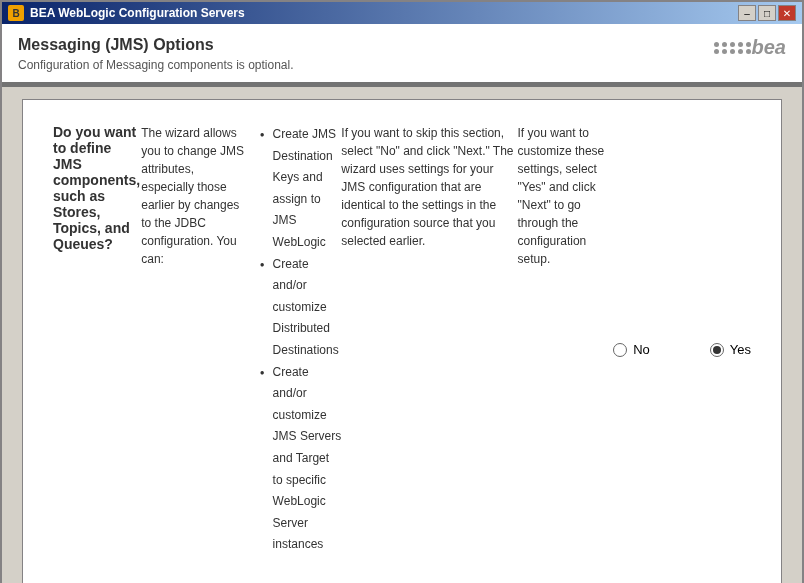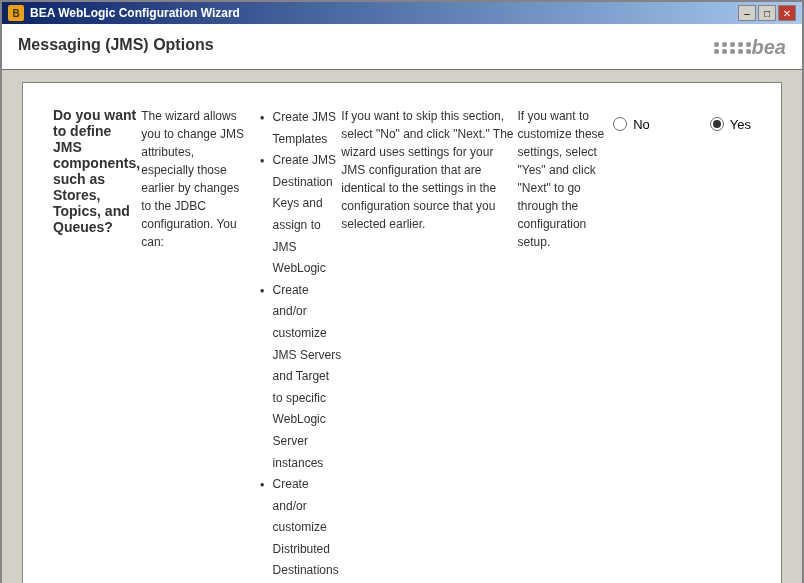--- a/index.html
+++ b/index.html
@@ -70,21 +70,21 @@
       align-items: center;
       justify-content: center;
       color: #000;
     }
     .win-btn.close { background: #c0392b; color: white; }
 
     
     .header {
       background: white;
       padding: 12px 16px 10px 16px;
-      border-bottom: 1px solid #737373;
+      border-bottom: 5px solid #737373;
       display: flex;
       align-items: flex-start;
       justify-content: space-between;
     }
 
     .header-text {}
     .header-title {
       font-size: 16px;
       font-weight: bold;
       color: #333;
@@ -190,21 +190,21 @@
 
     .radio-group {
       display: flex;
       justify-content: center;
       gap: 60px;
       padding: 10px 0 6px 0;
     }
 
     .radio-option {
       display: flex;
-      align-items: flex-start;
+      align-items: center;
       gap: 6px;
       font-size: 13px;
       cursor: pointer;
     }
 
     .radio-circle {
       width: 14px;
       height: 14px;
       border: 1px solid #666;
       border-radius: 50%;
@@ -254,32 +254,33 @@
     }
   </style>
 </head>
 <body>
 
 <div class="window">
 
   <div class="title-bar">
     <div class="title-bar-left">
       <div class="title-icon">B</div>
-      <span>BEA WebLogic Configuration Wizard</span>
+      <span>BEA WebLogic Configuration Servers</span>
     </div>
     <div class="window-controls">
       <div class="win-btn">–</div>
       <div class="win-btn">□</div>
       <div class="win-btn close">✕</div>
     </div>
   </div>
 
   <div class="header">
     <div class="header-text">
       <div class="header-title">Messaging (JMS) Options</div>
+      <div class="header-subtitle">Configuration of Messaging components is optional.</div>
     </div>
     <div class="bea-logo">
       <div class="bea-dots">
         <div class="dot"></div>
         <div class="dot"></div>
         <div class="dot"></div>
         <div class="dot"></div>
         <div class="dot"></div>
         <div class="dot"></div>
         <div class="dot"></div>
@@ -292,31 +293,28 @@
   </div>
 
   <div class="content">
     <div class="content-inner">
 
       <div class="question">Do you want to define JMS components, such as Stores, Topics, and Queues?</div>
 
       <div class="description">The wizard allows you to change JMS attributes, especially those earlier by changes to the JDBC configuration. You can:</div>
 
       <ul class="bullet-list">
-        <li>
-          <span>Create JMS Templates</span>
-        </li>
         <li>
           <span>Create JMS Destination Keys and assign to JMS WebLogic</span>
         </li>
         <li>
-          <span>Create and/or customize JMS Servers and Target to specific WebLogic Server instances</span>
+          <span>Create and/or customize Distributed Destinations</span>
         </li>
         <li>
-          <span>Create and/or customize Distributed Destinations</span>
+          <span>Create and/or customize JMS Servers and Target to specific WebLogic Server instances</span>
         </li>
       </ul>
 
       <div class="skip-text">If you want to skip this section, select "No" and click "Next." The wizard uses settings for your JMS configuration that are identical to the settings in the configuration source that you selected earlier.</div>
 
       <div class="customize-text">If you want to customize these settings, select "Yes" and click "Next" to go through the configuration setup.</div>
 
       <div class="spacer"></div>
 
       <div class="radio-group">

